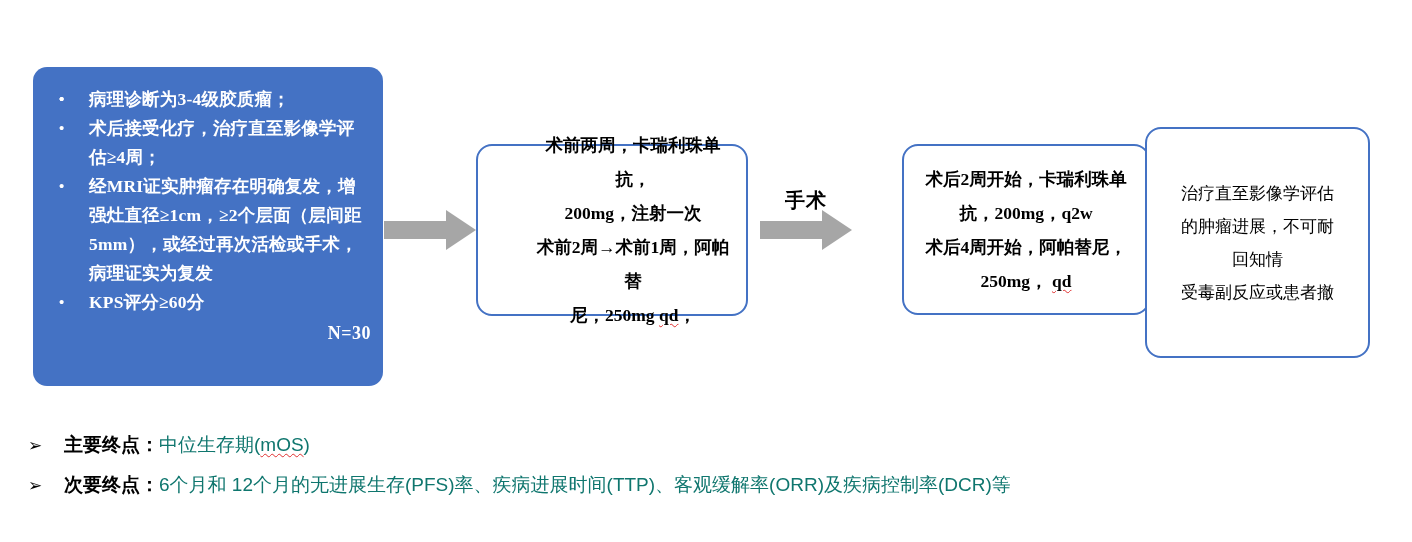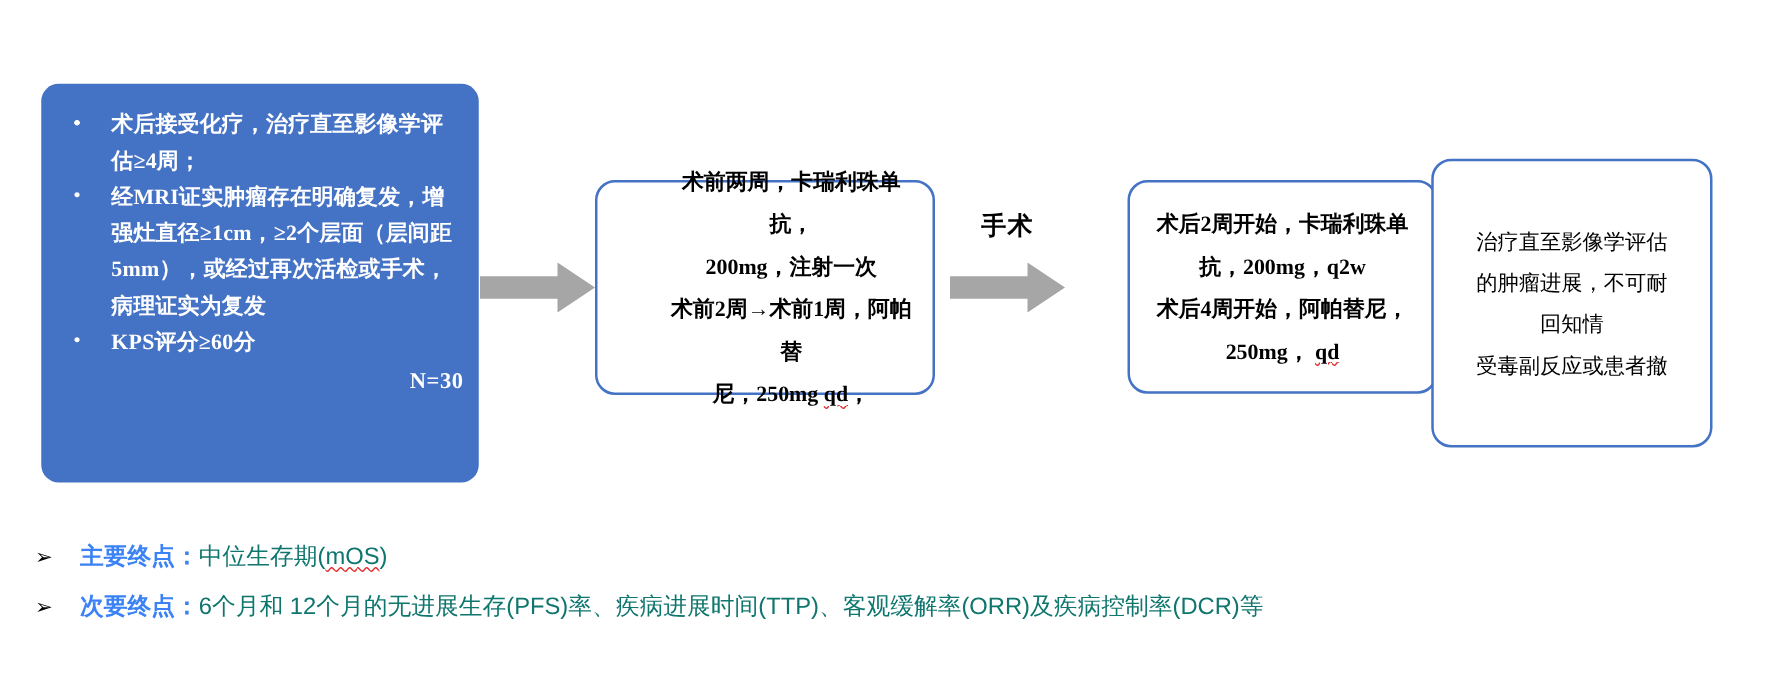--- a/index.html
+++ b/index.html
@@ -109,21 +109,21 @@
   
   .arrow {
     position: absolute;
   }
   #arrow-1 { left: 384px; top: 210px; width: 92px; height: 40px; }
   #arrow-2 { left: 760px; top: 210px; width: 92px; height: 40px; }
 
   .surgery-label {
     position: absolute;
     left: 760px;
-    top: 167px;
+    top: 187px;
     width: 92px;
     text-align: center;
     font-family: "Liberation Sans", sans-serif;
     font-weight: bold;
     font-size: 20px;
     color: #000000;
     letter-spacing: 1px;
   }
 
   
@@ -142,21 +142,21 @@
     width: 36px;
     flex: 0 0 36px;
     font-size: 17px;
     color: #000000;
     font-family: "DejaVu Sans", sans-serif;
   }
   .endpoint-label {
     font-family: "Liberation Sans", sans-serif;
     font-weight: bold;
     font-size: 19px;
-    color: #3b82f6;
+    color: #000000;
     white-space: nowrap;
   }
   .endpoint-value {
     font-family: "Liberation Sans", sans-serif;
     font-weight: normal;
     font-size: 19px;
     color: #0f766e;
     white-space: nowrap;
   }
 </style>
@@ -165,20 +165,21 @@
 
 <div class="canvas">
 
   <div class="elig-box">
     <ul class="elig-list">
       <li class="elig-item">
         <span class="bullet">•</span>
       </li>
       <li class="elig-item">
         <span class="bullet">•</span>
+        <span>病理诊断为3-4级胶质瘤；</span>
       </li>
       <li class="elig-item">
         <span class="bullet">•</span>
         <span>术后接受化疗，治疗直至影像学评估≥4周；</span>
       </li>
       <li class="elig-item">
         <span class="bullet">•</span>
         <span>经MRI证实肿瘤存在明确复发，增强灶直径≥1cm，≥2个层面（层间距5mm），或经过再次活检或手术，病理证实为复发</span>
       </li>
       <li class="elig-item">

